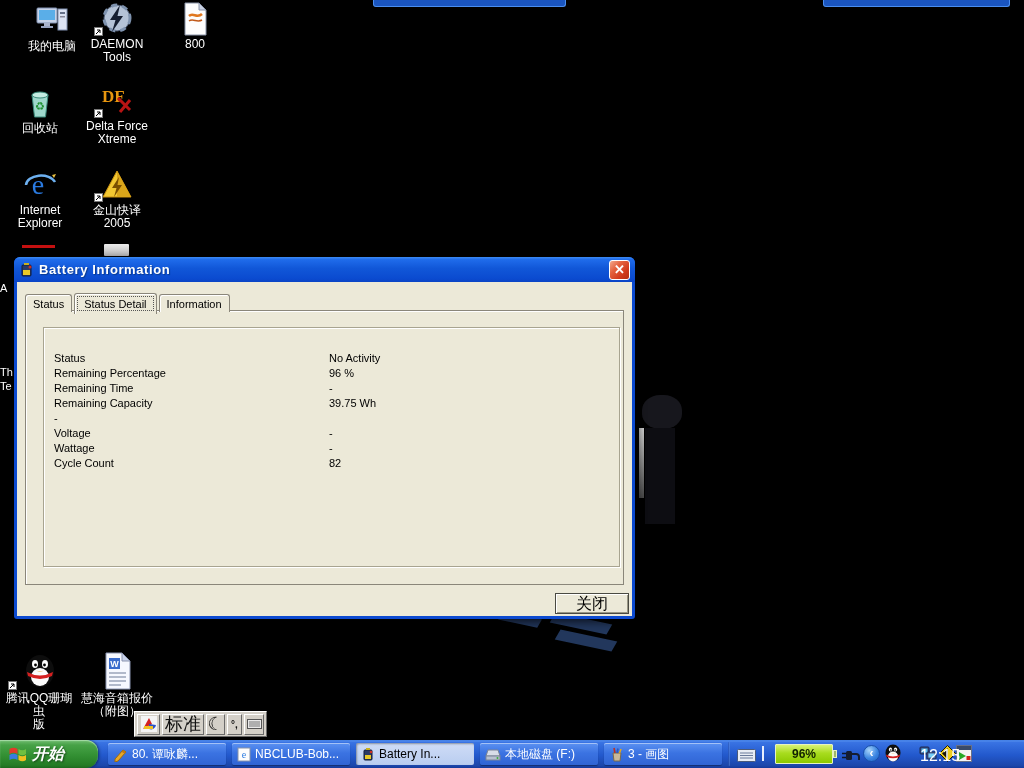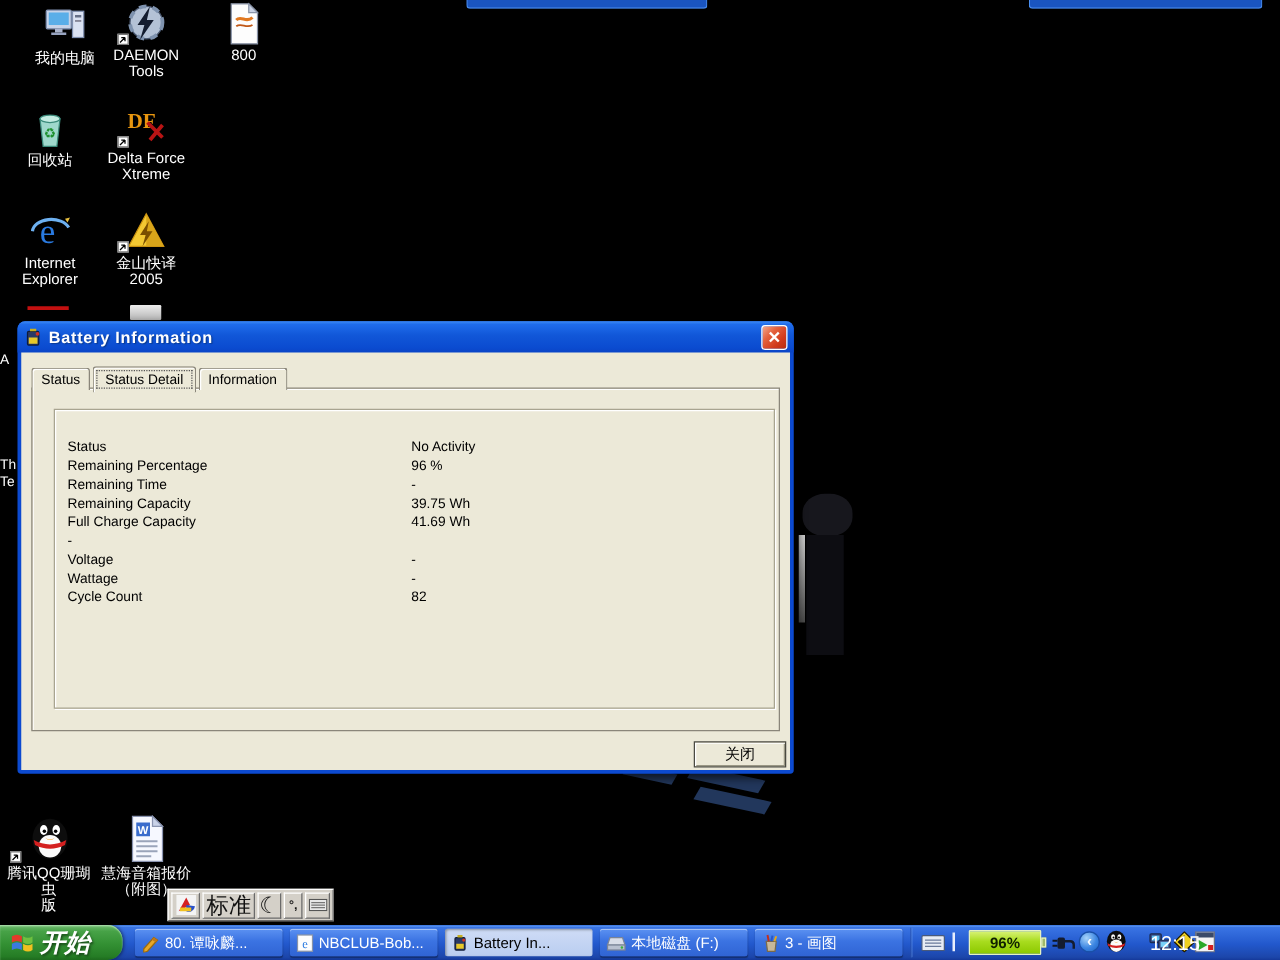--- a/index.html
+++ b/index.html
@@ -56,38 +56,38 @@
            border:1px solid #8a867a; box-shadow:inset 1px 1px 0 #fff; z-index:2; }
   .gbox { position:absolute; left:17px; top:16px; width:577px; height:240px; border:1px solid #a8a490;
           box-shadow:inset 1px 1px 0 #fff, 1px 1px 0 #fff; }
   .rows { position:absolute; left:10px; top:24px; right:8px; }
   .row { display:flex; height:15px; font-size:11px; color:#000; }
   .rl { width:275px; flex:none; }
   .rv { flex:1; }
 
   .btn-close { position:absolute; left:538px; top:311px; width:74px; height:21px; background:#ece9d8;
                border:1px solid #4a4a42; box-shadow:inset 1px 1px 0 #fff, inset -1px -1px 0 #9a9785;
-               font-size:12px; font-family:"Liberation Sans", sans-serif; color:#000; cursor:pointer; }
+               font-size:16px; font-family:"Liberation Sans", sans-serif; color:#000; cursor:pointer; }
 
   
   .ime { position:absolute; left:134px; top:711px; height:26px; display:flex; align-items:center;
          background:#d4d0c8; border:1px solid; border-color:#fff #6a6a6a #6a6a6a #fff; padding:1px; }
   .ime .cell { height:21px; margin:0 1px; display:flex; align-items:center; justify-content:center;
                background:#d4d0c8; border:1px solid; border-color:#fff #6a6a6a #6a6a6a #fff; font-size:18px; color:#111; cursor:pointer; }
   .ime .c-logo { width:23px; } .ime .c-mode { width:42px; } .ime .c-moon { width:19px; }
   .ime .c-punct { width:15px; font-size:10px; font-weight:bold; } .ime .c-kbd { width:20px; }
 
   
   .taskbar { position:absolute; left:0; bottom:0; width:1024px; height:28px;
              background:linear-gradient(180deg,#2a66da 0%,#5a95ef 3%,#3a74e4 7%,#2258cc 55%,#1c46aa 92%,#15399a 100%); }
   .startbtn { position:absolute; left:0; top:0; width:98px; height:28px; border-radius:0 12px 12px 0;
               background:linear-gradient(180deg,#71bd71 0%,#47a247 18%,#339033 55%,#257c25 90%,#1d6a1d 100%);
               box-shadow:inset 0 1px 1px #a8dca8, 1px 0 3px rgba(0,0,0,.5);
               display:flex; align-items:center; gap:5px; padding:0 10px 0 8px; cursor:pointer; }
-  .startbtn .stext { color:#fff; font-size:20px; font-weight:bold; font-style:italic; text-shadow:1px 1px 2px #1a4a1a; }
+  .startbtn .stext { color:#fff; font-size:16px; font-weight:bold; font-style:italic; text-shadow:1px 1px 2px #1a4a1a; }
   .titem { position:absolute; top:3px; height:22px; width:118px; border-radius:2px;
            background:linear-gradient(180deg,#5c92f2 0%,#3b73e2 45%,#3064d4 100%);
            box-shadow:inset 0 1px 0 rgba(255,255,255,.45), 0 1px 1px rgba(0,0,0,.35);
            display:flex; align-items:center; gap:4px; padding:0 5px; color:#fff; font-size:12px; cursor:pointer; }
   .titem .tlabel { white-space:nowrap; overflow:hidden; }
   .titem.active { background:linear-gradient(180deg,#cfdcf6 0%,#b9cdf0 100%);
                   box-shadow:inset 1px 1px 2px rgba(0,0,0,.35); color:#000; }
   #ti0{left:108px;} #ti1{left:232px;} #ti2{left:356px;} #ti3{left:480px;} #ti4{left:604px;}
 
   
@@ -300,24 +300,20 @@
               </div>
             <div class="row">
                 <span class="rl">Remaining Time</span>
                 <span class="rv">-</span>
               </div>
             <div class="row">
                 <span class="rl">Remaining Capacity</span>
                 <span class="rv">39.75 Wh</span>
               </div>
             <div class="row">
-                <span class="rl">Full Charge Capacity</span>
-                <span class="rv">41.69 Wh</span>
-              </div>
-            <div class="row">
                 <span class="rv">-</span>
               </div>
             <div class="row">
                 <span class="rl">Voltage</span>
                 <span class="rv">-</span>
               </div>
             <div class="row">
                 <span class="rl">Wattage</span>
                 <span class="rv">-</span>
               </div>

